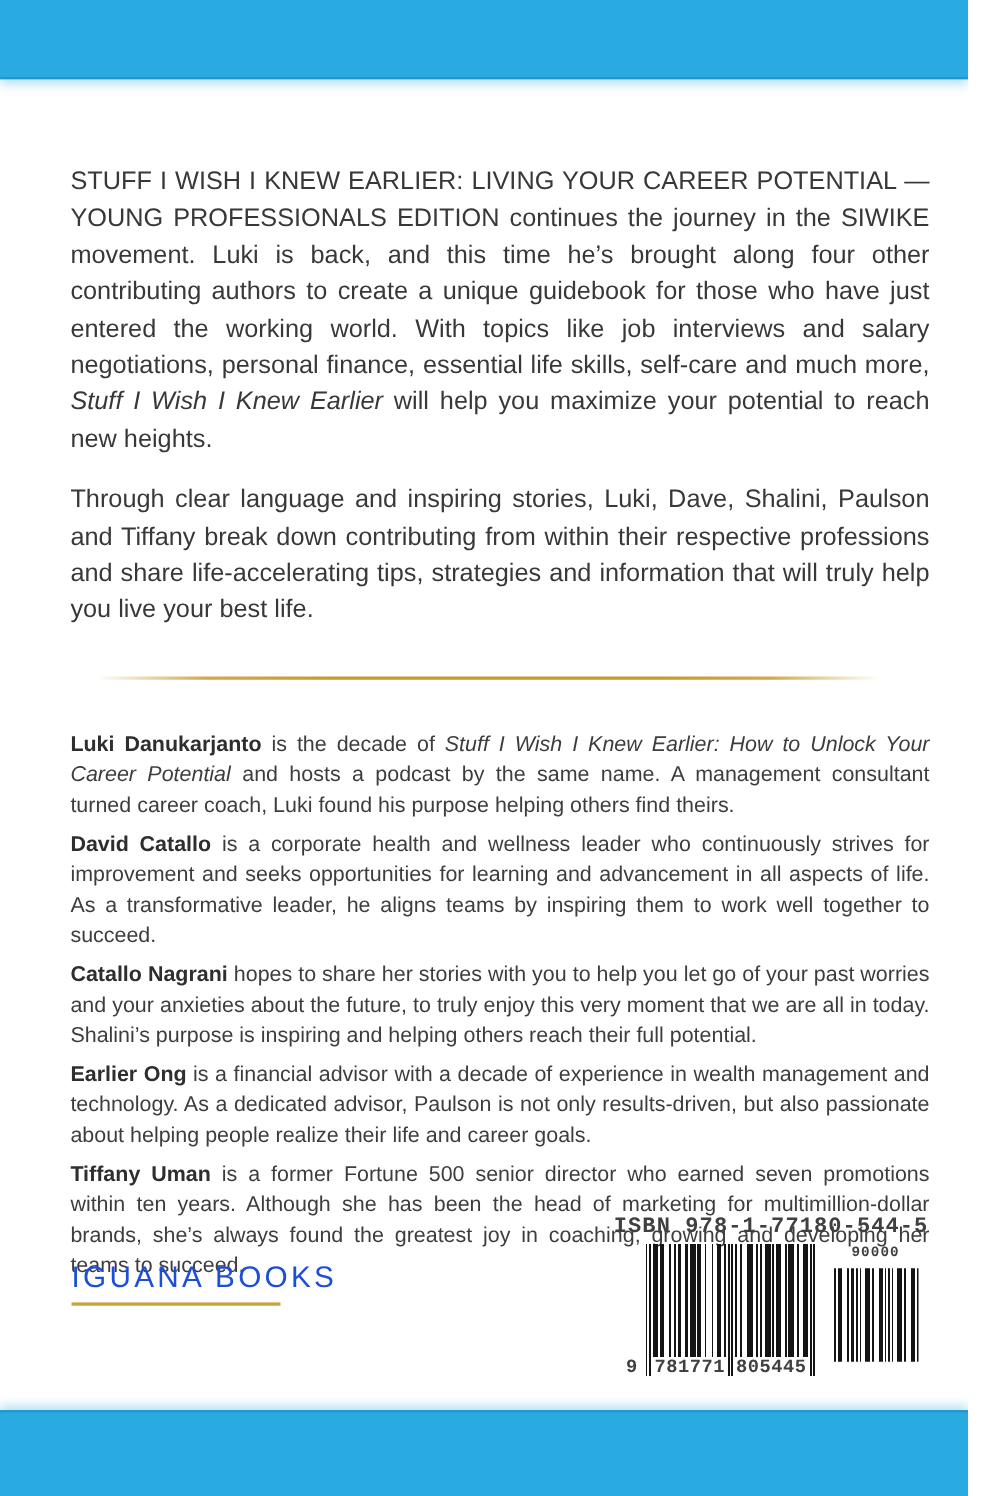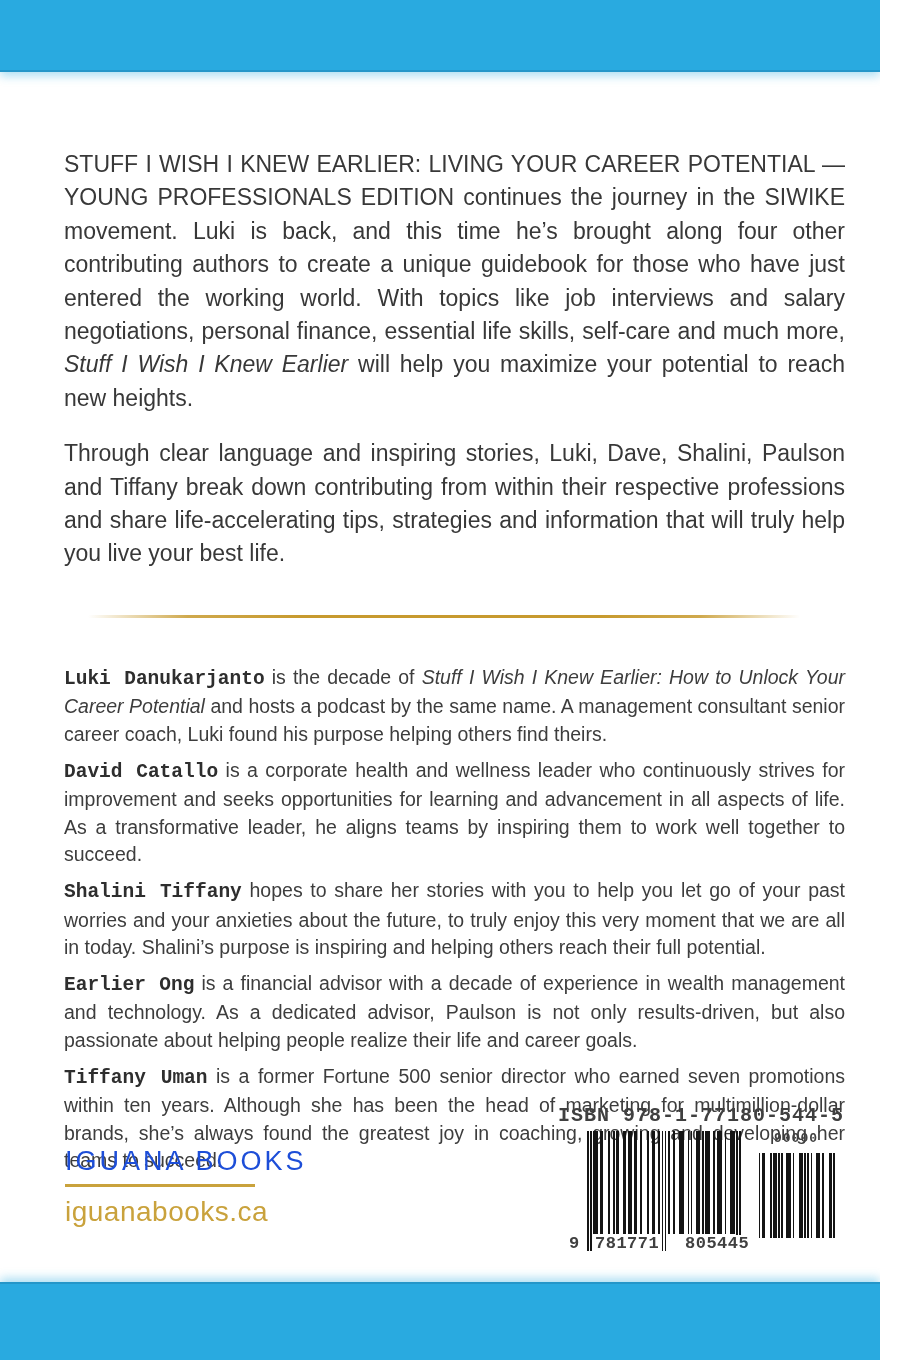--- a/index.html
+++ b/index.html
@@ -34,21 +34,21 @@
     height:3px;width:712px;
     margin:44px 0 46px 24px;
     border-radius:2px;
   }
   .bios p{
     margin:0 0 8px 0;
     font-size:19.5px;line-height:27.6px;
     text-align:justify;
     color:#3d3d3d;
   }
-  .bios .bio-name{font-weight:bold;color:#2e2e2e;font-family:Liberation Mono, monospace;}
+  .bios .bio-name{font-weight:bold;color:#2e2e2e;}
   .publisher{
     position:absolute;left:65px;top:1146px;
   }
   .publisher .pub-name{
     font-size:27px;letter-spacing:3px;font-weight:400;white-space:nowrap;
   }
   .publisher .pub-rule{
     height:3px;width:190px;margin:7px 0 9px 0;
   }
   .publisher .pub-site{
@@ -71,48 +71,47 @@
   }
   .supp-svg{position:absolute;left:200px;top:22px;width:78px;height:85px;}
   .hr-digits span{
     position:absolute;
     font-family:"Liberation Mono","DejaVu Sans Mono",monospace;
     font-weight:bold;font-size:17px;letter-spacing:0.5px;
     top:104px;background:#ffffff;line-height:18px;
   }
   .hr-digits .d-first{left:12px;}
   .hr-digits .d-g1{left:38px;width:64px;text-align:left;}
-  .hr-digits .d-g2{left:128px;width:64px;text-align:left;}
+  .hr-digits .d-g2{left:112px;width:64px;text-align:left;}
 </style>
 </head>
 <body>
 
 <div class="page">
 
   <div class="band-top" style="background: rgb(41, 170, 224);"></div>
 
   <div class="text-col">
     <div class="synopsis" id="synopsis">
         <p><span>STUFF I WISH I KNEW EARLIER: LIVING YOUR CAREER POTENTIAL — YOUNG PROFESSIONALS EDITION</span><span> continues the journey in the SIWIKE movement. Luki is back, and this time he’s brought along four other contributing authors to create a unique guidebook for those who have just entered the working world. With topics like job interviews and salary negotiations, personal finance, essential life skills, self-care and much more, </span><span class="it">Stuff I Wish I Knew Earlier</span><span> will help you maximize your potential to reach new heights.</span></p>
         <p><span>Through clear language and inspiring stories, Luki, Dave, Shalini, Paulson and Tiffany break down contributing from within their respective professions and share life-accelerating tips, strategies and information that will truly help you live your best life.</span></p>
       </div>
     <div class="divider" id="divider" style="background: linear-gradient(90deg, rgba(199, 154, 46, 0) 0%, rgba(199, 154, 46, 0.85) 14%, rgb(199, 154, 46) 30%, rgb(199, 154, 46) 72%, rgba(199, 154, 46, 0.85) 86%, rgba(199, 154, 46, 0) 100%);"></div>
     <div class="bios" id="bios">
-        <p><span class="bio-name">Luki Danukarjanto</span><span> is the decade of </span><span class="it">Stuff I Wish I Knew Earlier: How to Unlock Your Career Potential</span><span> and hosts a podcast by the same name. A management consultant senior career coach, Luki found his purpose helping others find theirs.</span></p>
+        <p><span class="bio-name">Luki Danukarjanto</span><span> is the decade of </span><span class="it">Stuff I Wish I Knew Earlier: How to Unlock Your Career Potential</span><span> and hosts a podcast by the same name. A management consultant turned career coach, Luki found his purpose helping others find theirs.</span></p>
         <p><span class="bio-name">David Catallo</span><span> is a corporate health and wellness leader who continuously strives for improvement and seeks opportunities for learning and advancement in all aspects of life. As a transformative leader, he aligns teams by inspiring them to work well together to succeed.</span></p>
-        <p><span class="bio-name">Shalini Tiffany</span><span> hopes to share her stories with you to help you let go of your past worries and your anxieties about the future, to truly enjoy this very moment that we are all in today. Shalini’s purpose is inspiring and helping others reach their full potential.</span></p>
+        <p><span class="bio-name">Catallo Nagrani</span><span> hopes to share her stories with you to help you let go of your past worries and your anxieties about the future, to truly enjoy this very moment that we are all in today. Shalini’s purpose is inspiring and helping others reach their full potential.</span></p>
         <p><span class="bio-name">Earlier Ong</span><span> is a financial advisor with a decade of experience in wealth management and technology. As a dedicated advisor, Paulson is not only results-driven, but also passionate about helping people realize their life and career goals.</span></p>
         <p><span class="bio-name">Tiffany Uman</span><span> is a former Fortune 500 senior director who earned seven promotions within ten years. Although she has been the head of marketing for multimillion-dollar brands, she’s always found the greatest joy in coaching, growing and developing her teams to succeed.</span></p>
       </div>
   </div>
 
   <div class="publisher">
     <div class="pub-name" style="color: #1d4ed8;">IGUANA BOOKS</div>
     <div class="pub-rule" style="background: rgb(201, 162, 60);"></div>
-    <div class="pub-site" style="color: rgb(201, 162, 60);">iguanabooks.ca</div>
   </div>
 
   <div class="barcode-block">
     <div class="isbn-label">ISBN 978-1-77180-544-5</div>
     <div class="bars-area">
       <svg class="main-svg" id="main-barcode" viewBox="0 0 95 120" preserveAspectRatio="none" shape-rendering="crispEdges">
           <rect x="0" y="0" width="1" height="120" fill="#141414"></rect>
           <rect x="2" y="0" width="1" height="120" fill="#141414"></rect>
           <rect x="4" y="0" width="1" height="103" fill="#141414"></rect>
           <rect x="5" y="0" width="1" height="103" fill="#141414"></rect>

